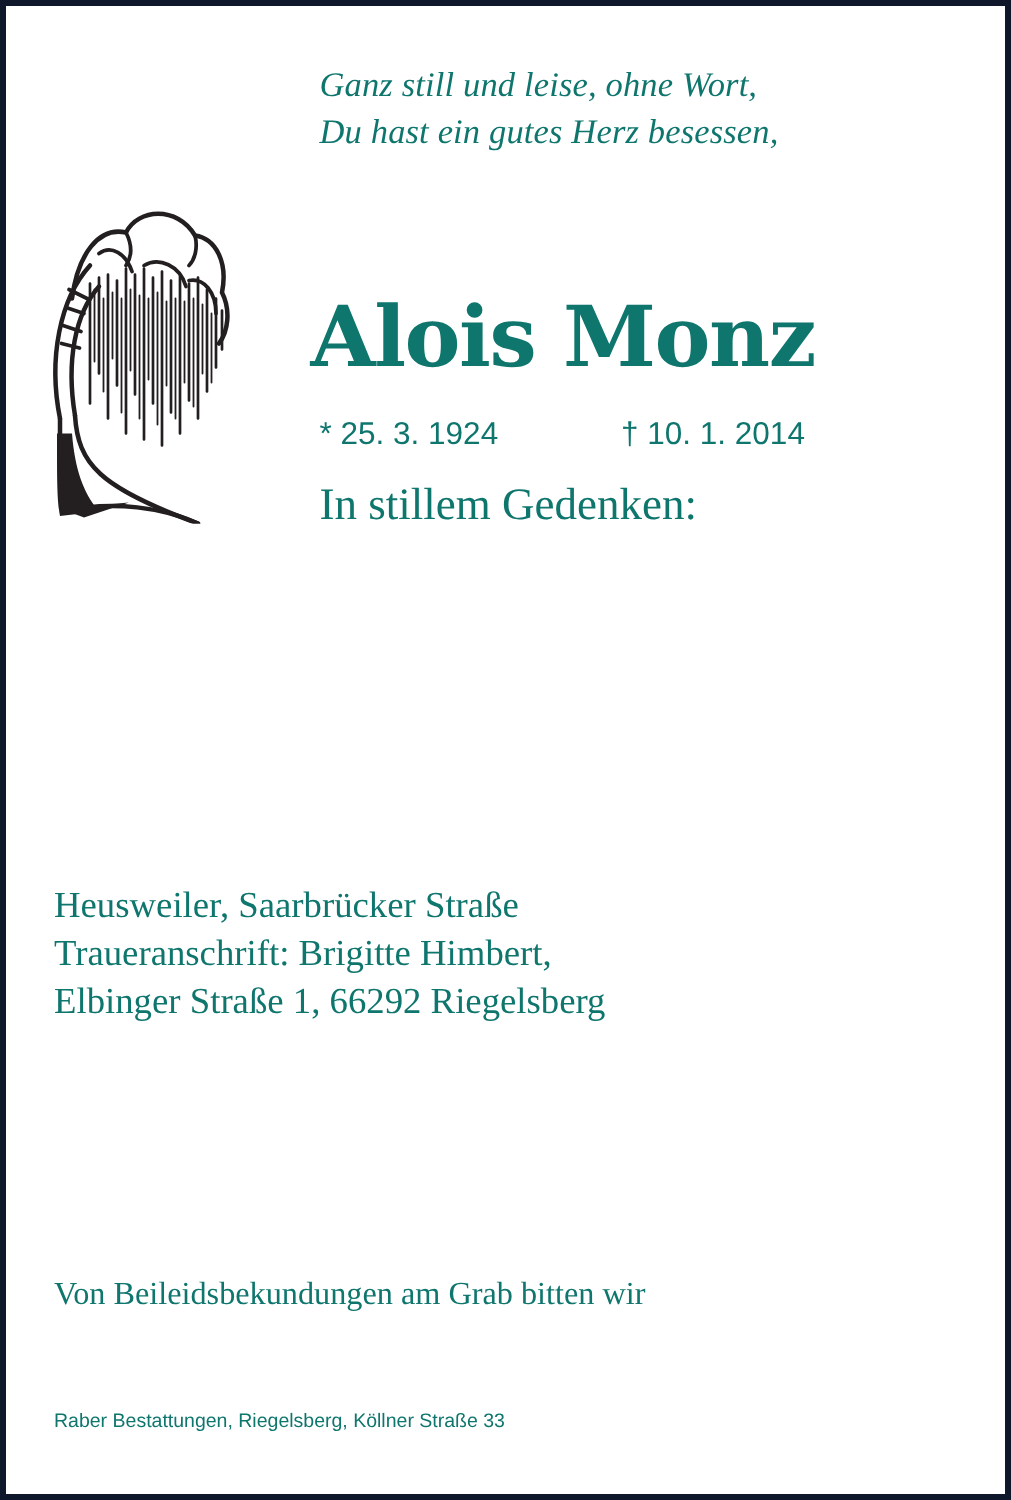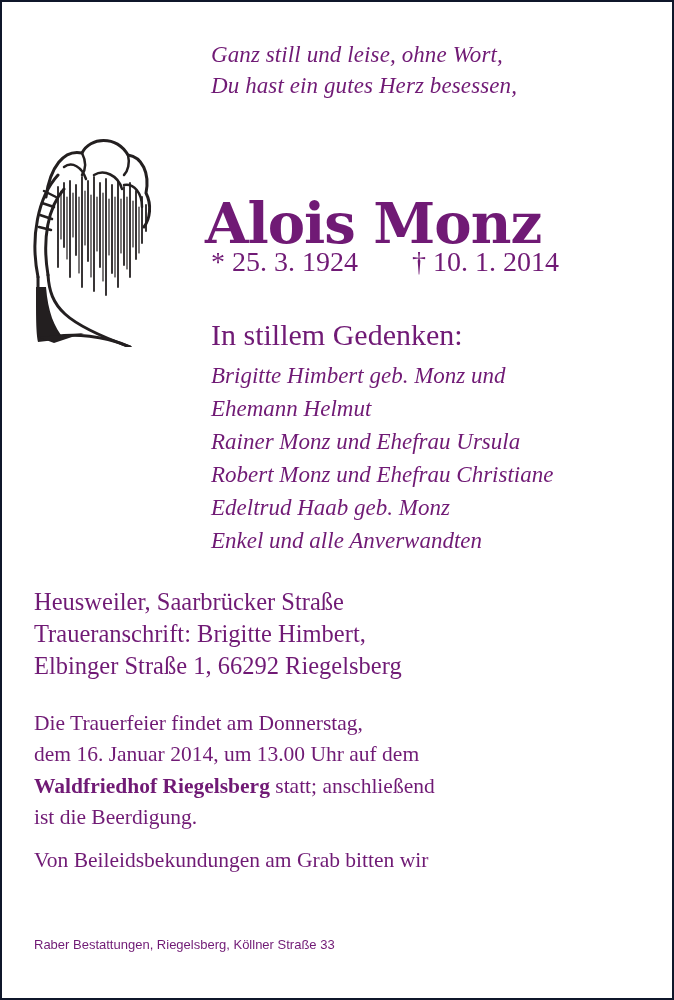--- a/index.html
+++ b/index.html
@@ -1,23 +1,23 @@
 <!DOCTYPE html>
 <html><head>
   <meta charset="utf-8">
   <style>
     html, body { margin: 0; padding: 0; background: #ffffff; }
     body { width: 674px; height: 1000px; overflow: hidden; }
     .frame {
       position: relative;
       width: 674px; height: 1000px;
       box-sizing: border-box;
-      border: 2px solid #0f172a;
+      border: 4px solid #0f172a;
       background: #ffffff;
-      color: #701a75;
+      color: #0f766e;
       font-family: "DejaVu Serif", "Liberation Serif", serif;
     }
     .abs { position: absolute; }
     .poem {
       left: 209px; top: 38px;
       font-family: "Liberation Serif", "DejaVu Serif", serif;
       font-style: italic;
       font-size: 23px;
       line-height: 30.5px;
       letter-spacing: 0.1px;
@@ -27,23 +27,23 @@
     .name {
       left: 203px; top: 186px;
       font-family: "DejaVu Serif", "Liberation Serif", serif;
       font-weight: bold;
       font-size: 56px;
       line-height: 70px;
       letter-spacing: -1px;
       white-space: nowrap;
     }
     .dates {
-      left: 209px; top: 246px;
-      font-family: Liberation Serif, serif;
-      font-size: 28px;
+      left: 209px; top: 272px;
+      font-family: Liberation Sans, sans-serif;
+      font-size: 21px;
       line-height: 28px;
       white-space: nowrap;
     }
     .dates .death { position: absolute; left: 201px; top: 0; }
     .mourn-head {
       left: 209px; top: 319px;
       font-family: "Liberation Serif", "DejaVu Serif", serif;
       font-size: 30px;
       line-height: 28px;
       white-space: nowrap;
@@ -125,41 +125,27 @@
 
   <div class="abs name">Alois Monz</div>
 
   <div class="abs dates">
     <span>* 25. 3. 1924</span>
     <span class="death">† 10. 1. 2014</span>
   </div>
 
   <div class="abs mourn-head">In stillem Gedenken:</div>
 
-  <div class="abs mourners">
-    <div>Brigitte Himbert geb. Monz und</div>
-    <div>Ehemann Helmut</div>
-    <div>Rainer Monz und Ehefrau Ursula</div>
-    <div>Robert Monz und Ehefrau Christiane</div>
-    <div>Edeltrud Haab geb. Monz</div>
-    <div>Enkel und alle Anverwandten</div>
-  </div>
 
   <div class="abs address">
     <div>Heusweiler, Saarbrücker Straße</div>
     <div>Traueranschrift: Brigitte Himbert,</div>
     <div>Elbinger Straße 1, 66292 Riegelsberg</div>
   </div>
 
-  <div class="abs ceremony">
-    <div>Die Trauerfeier findet am Donnerstag,</div>
-    <div>dem 16. Januar 2014, um 13.00 Uhr auf dem</div>
-    <div><b>Waldfriedhof Riegelsberg</b><span style="white-space:pre"> statt; anschließend</span></div>
-    <div>ist die Beerdigung.</div>
-  </div>
 
   <div class="abs condolence">
     <div>Von Beileidsbekundungen am Grab bitten wir</div>
   </div>
 
   <div class="abs footer">Raber Bestattungen, Riegelsberg, Köllner Straße 33</div>
 
 </div>
 
 </body></html>

